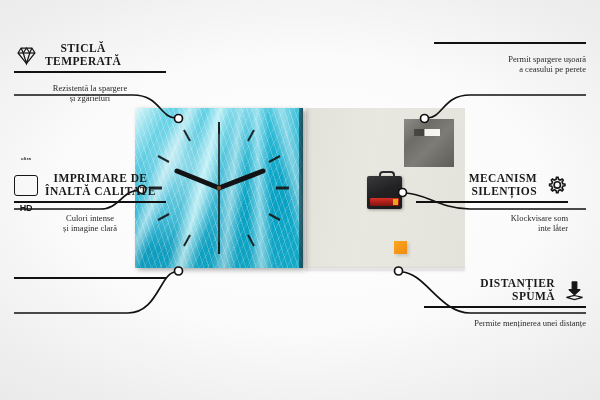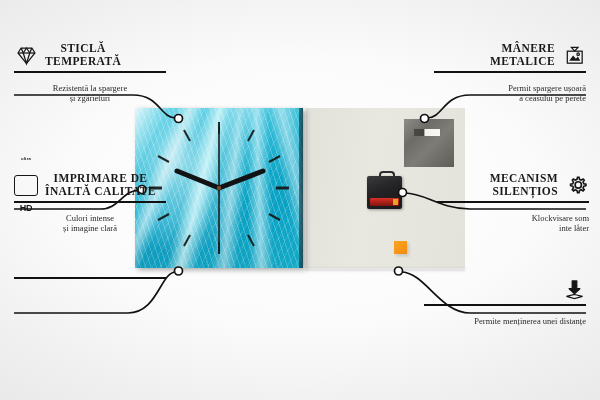--- a/index.html
+++ b/index.html
@@ -374,42 +374,28 @@
       <span>Culori intense</span><br>
       <span>și imagine clară</span>
     </div>
   </div>
 
   <div class="callout left" style="left:14px; top:277px; width:152px;">
     <div class="co-rule"></div>
   </div>
 
   <div class="callout right" style="left:434px; top:42px; width:152px;">
-    <div class="co-head">
-      <span class="co-icon">
-        <svg viewBox="0 0 24 24" width="23" height="23" fill="none" stroke="currentColor" stroke-width="1.3">
-          <rect x="4.5" y="7.5" width="15.5" height="12.5"></rect>
-          <path d="M6.5 17.5 L10.5 12 L13.5 15.5 L15.5 13 L18 17.5 Z" fill="currentColor" stroke="none"></path>
-          <circle cx="15.8" cy="10.6" r="1.3"></circle>
-          <path d="M12.2 7.4 L8.8 3.6 L15.6 3.6 Z"></path>
-        </svg>
-      </span>
-      <span class="co-title">
-        <span>MÂNERE</span><br>
-        <span>METALICE</span>
-      </span>
-    </div>
     <div class="co-rule"></div>
     <div class="co-sub">
       <span>Permit spargere ușoară</span><br>
       <span>a ceasului pe perete</span>
     </div>
   </div>
 
-  <div class="callout right" style="left:437px; top:172px; width:152px;">
+  <div class="callout right" style="left:416px; top:172px; width:152px;">
     <div class="co-head">
       <span class="co-icon">
         <svg viewBox="0 0 24 24" width="23" height="23" fill="none" stroke="currentColor" stroke-width="1.7">
           <path d="M12 3.4 L13.6 3.4 L14.1 5.6 L15.9 6.4 L17.8 5.2 L19 6.4 L17.8 8.3 L18.6 10.1 L20.8 10.6 L20.8 12.2
                    L18.6 12.7 L17.8 14.5 L19 16.4 L17.8 17.6 L15.9 16.4 L14.1 17.2 L13.6 19.4 L12 19.4
                    L11.5 17.2 L9.7 16.4 L7.8 17.6 L6.6 16.4 L7.8 14.5 L7 12.7 L4.8 12.2 L4.8 10.6
                    L7 10.1 L7.8 8.3 L6.6 6.4 L7.8 5.2 L9.7 6.4 L11.5 5.6 Z"></path>
           <circle cx="12.8" cy="11.4" r="3.3"></circle>
         </svg>
       </span>
@@ -426,20 +412,24 @@
   </div>
 
   <div class="callout right" style="left:424px; top:277px; width:162px;">
     <div class="co-head">
       <span class="co-icon">
         <svg viewBox="0 0 24 24" width="23" height="23" fill="none" stroke="currentColor" stroke-width="1.3">
           <path d="M9.6 3 L14.4 3 L14.4 11.2 L17.6 11.2 L12 16.4 L6.4 11.2 L9.6 11.2 Z" fill="currentColor" stroke="currentColor" stroke-linejoin="round"></path>
           <path d="M12 17.2 L20.4 19.2 L12 21.4 L3.6 19.2 Z"></path>
         </svg>
       </span>
+      <span class="co-title">
+        <span>DISTANȚIER</span><br>
+        <span>SPUMĂ</span>
+      </span>
     </div>
     <div class="co-rule"></div>
     <div class="co-sub">
       <span>Permite menținerea unei distanțe</span><br>
     </div>
   </div>
 
 </div>
 
 </body></html>

